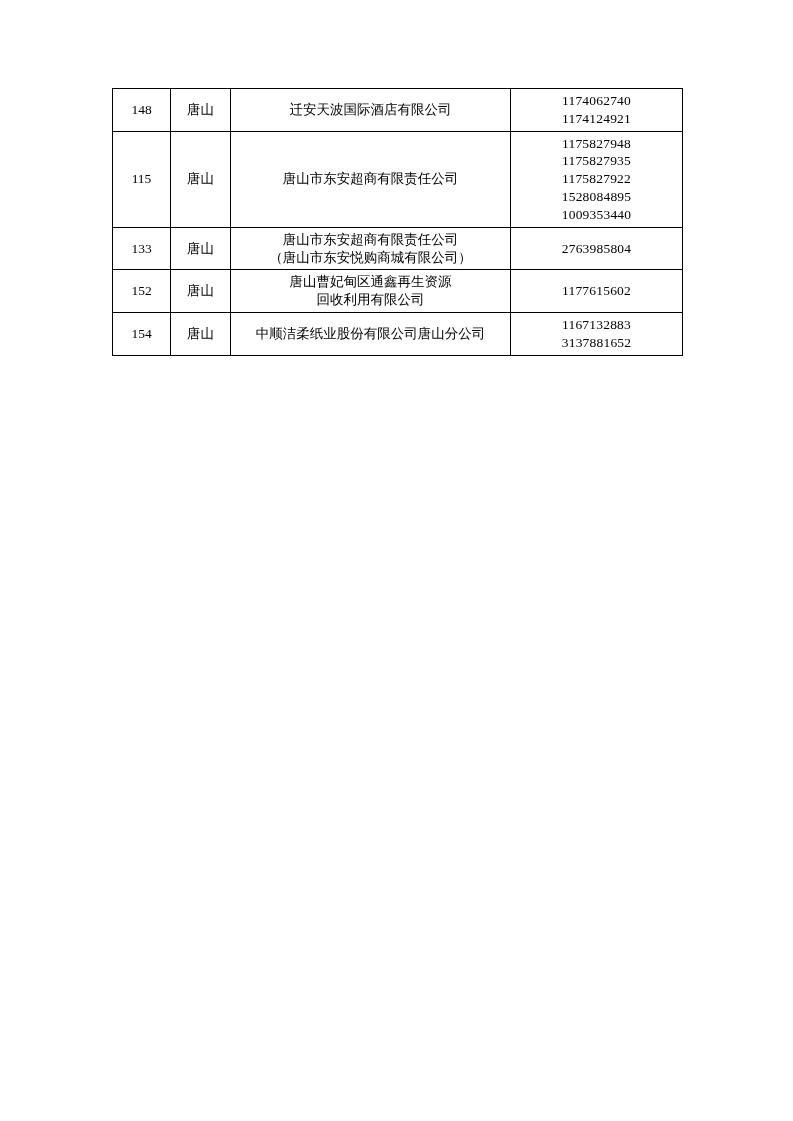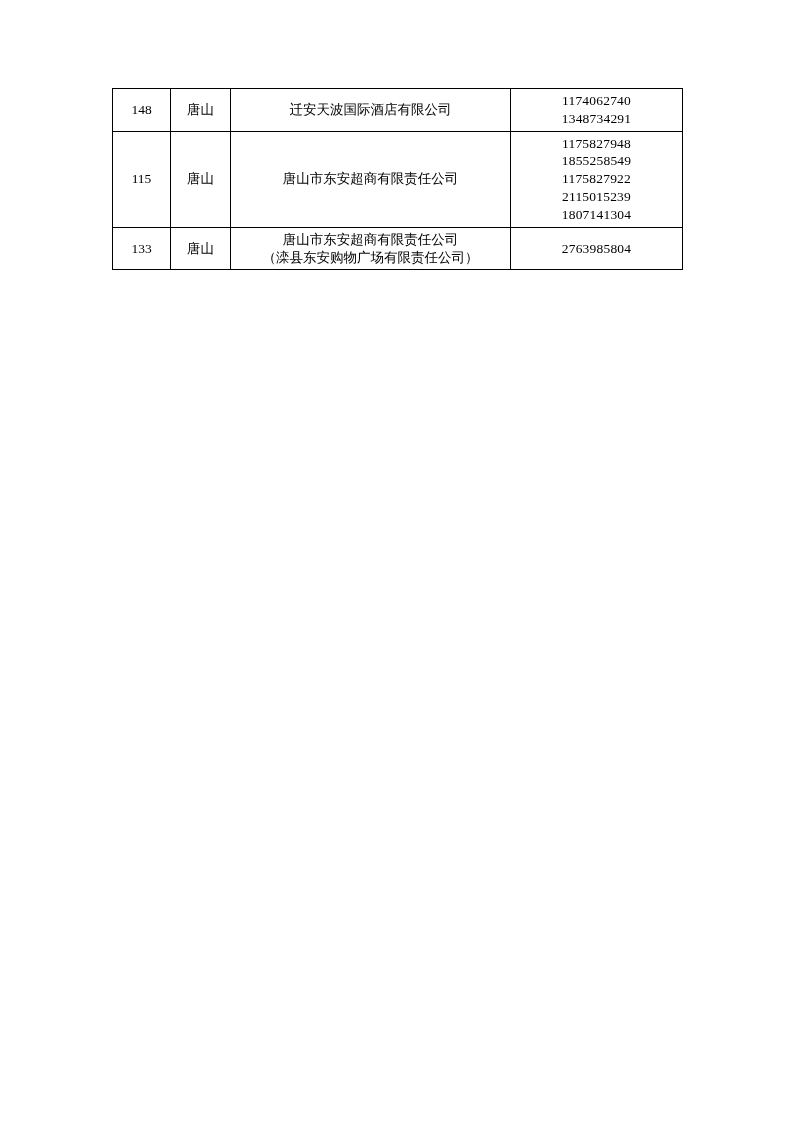--- a/index.html
+++ b/index.html
@@ -83,52 +83,74 @@
     <tbody>
 
       <tr>
         <td>148</td>
         <td>唐山</td>
         <td class="cell-name">
           <span class="nameline">迁安天波国际酒店有限公司</span>
         </td>
         <td class="cell-codes">
           <span class="codeline">1174062740</span>
-          <span class="codeline">1348734291</span>
+          <span class="codeline">1174124921</span>
         </td>
       </tr>
 
       <tr>
         <td>115</td>
         <td>唐山</td>
         <td class="cell-name">
           <span class="nameline">唐山市东安超商有限责任公司</span>
         </td>
         <td class="cell-codes">
           <span class="codeline">1175827948</span>
-          <span class="codeline">1855258549</span>
+          <span class="codeline">1175827935</span>
           <span class="codeline">1175827922</span>
-          <span class="codeline">2115015239</span>
-          <span class="codeline">1807141304</span>
+          <span class="codeline">1528084895</span>
+          <span class="codeline">1009353440</span>
         </td>
       </tr>
 
 
       <tr>
         <td>133</td>
         <td>唐山</td>
         <td class="cell-name">
           <span class="nameline">唐山市东安超商有限责任公司</span>
-          <span class="nameline">（滦县东安购物广场有限责任公司）</span>
+          <span class="nameline">（唐山市东安悦购商城有限公司）</span>
         </td>
         <td class="cell-codes">
           <span class="codeline">2763985804</span>
         </td>
       </tr>
 
+      <tr>
+        <td>152</td>
+        <td>唐山</td>
+        <td class="cell-name">
+          <span class="nameline">唐山曹妃甸区通鑫再生资源</span>
+          <span class="nameline">回收利用有限公司</span>
+        </td>
+        <td class="cell-codes">
+          <span class="codeline">1177615602</span>
+        </td>
+      </tr>
 
 
+      <tr>
+        <td>154</td>
+        <td>唐山</td>
+        <td class="cell-name">
+          <span class="nameline">中顺洁柔纸业股份有限公司唐山分公司</span>
+        </td>
+        <td class="cell-codes">
+          <span class="codeline">1167132883</span>
+          <span class="codeline">3137881652</span>
+        </td>
+      </tr>
 
     </tbody>
   </table>
 
 
 </div>
 
 </body></html>

